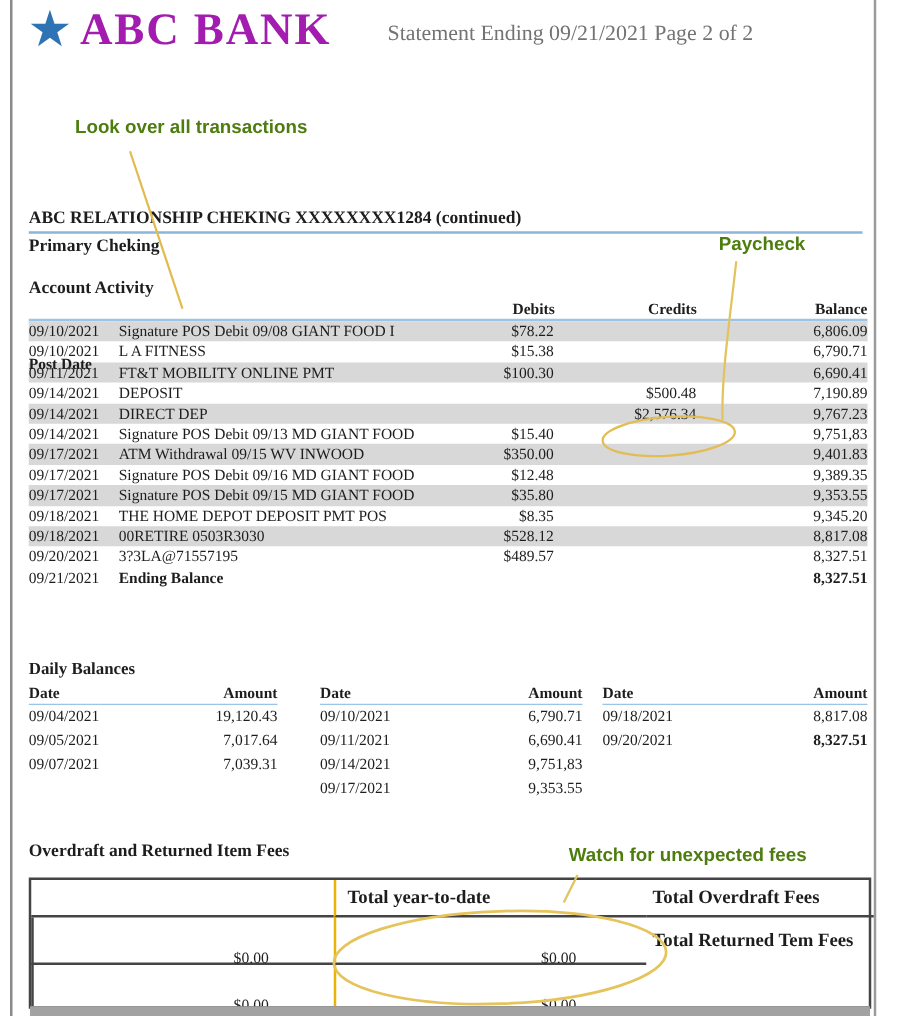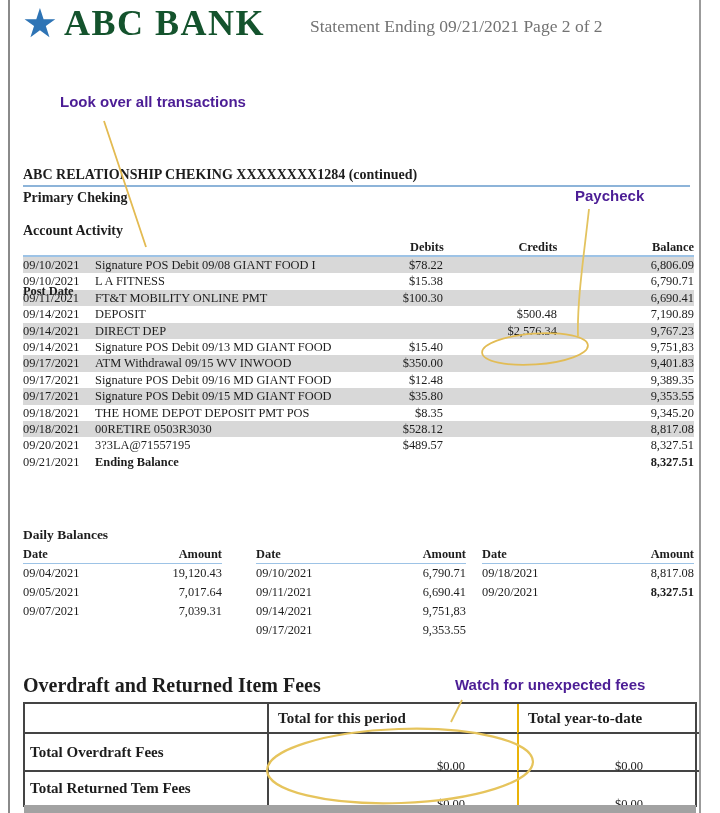--- a/index.html
+++ b/index.html
@@ -3,26 +3,26 @@
 <meta charset="utf-8">
 <style>
   html,body{margin:0;padding:0;background:#fff;}
   .page{position:relative;width:720px;height:813px;background:#ffffff;
         font-family:"Liberation Serif", serif;color:#1d1d1d;overflow:hidden;}
   .abs{position:absolute;}
   
   .v-border{position:absolute;top:0;height:813px;background:#8a8a8a;}
   
   .star{left:22px;top:2px;font-size:40px;color:#2e74b5;line-height:44px;}
-  .bank-name{left:64px;top:0px;font-size:36px;font-weight:bold;color:#14532d;
+  .bank-name{left:64px;top:0px;font-size:36px;font-weight:bold;color:#a21caf;
              letter-spacing:1.5px;line-height:46px;}
   .stmt-title{left:310px;top:16px;font-size:17.5px;color:#737373;}
   
   .annot{font-family:"Liberation Sans", sans-serif;font-weight:bold;
-         color:#4c1d95;font-size:15px;}
+         color:#4d7c0f;font-size:15px;}
   .annot-look{left:60px;top:93px;}
   .annot-paycheck{left:575px;top:187px;}
   .annot-fees{left:455px;top:676px;}
   
   .acct-heading{left:23px;top:167px;font-size:14px;font-weight:bold;}
   .blue-rule{left:23px;top:185px;width:667px;height:2px;background:#8db4d9;}
   .primary{left:23px;top:190px;font-size:14px;font-weight:bold;}
   .activity-title{left:23px;top:223px;font-size:14px;font-weight:bold;}
   
   .tx-table{left:23px;top:239px;width:671px;font-size:12.4px;}
@@ -38,21 +38,21 @@
   .c-credit{width:114px;text-align:right;}
   .c-balance{width:137px;text-align:right;}
   
   .daily-title{left:23px;top:527px;font-size:13.5px;font-weight:bold;}
   .db-col{position:absolute;top:546px;font-size:12.4px;}
   .db-head{display:flex;justify-content:space-between;font-weight:bold;
            height:17px;line-height:17px;border-bottom:1.5px solid #9dc3e6;align-items:flex-end;}
   .db-row{display:flex;justify-content:space-between;height:19px;line-height:19px;}
   .db-row .bold{font-weight:bold;}
   
-  .fees-title{left:23px;top:674px;font-size:20px;font-weight:bold;text-align:center;}
+  .fees-title{left:23px;top:674px;font-size:14px;font-weight:bold;text-align:center;}
   .fees-table{left:23px;top:702px;width:674px;display:grid;
               grid-template-columns:242px 250px 182px;
               grid-template-rows:30px 38px 33px;
               border:2px solid #444;box-sizing:border-box;}
   .f-cell{box-sizing:border-box;}
   .f-head{font-size:15px;font-weight:bold;display:flex;align-items:center;
           padding-left:9px;border-bottom:2px solid #444;}
   .f-col2{border-left:2px solid #444;}
   .f-col3{border-left:2px solid #eab308;}
   .f-label{font-size:15px;font-weight:bold;display:flex;align-items:center;
@@ -241,21 +241,20 @@
       </div>
       <div class="db-row">
         <span>09/20/2021</span>
         <span class="bold">8,327.51</span>
       </div>
     </div>
 
   <div class="abs fees-title">Overdraft and Returned Item Fees</div>
   <div class="abs fees-table">
     <div class="f-cell f-head"></div>
-    <div class="f-cell f-head f-col2">Total for this period</div>
     <div class="f-cell f-head f-col3">Total year-to-date</div>
     <div class="f-cell f-label f-rowline">Total Overdraft Fees</div>
     <div class="f-cell f-val p2 f-col2 f-rowline">$0.00</div>
     <div class="f-cell f-val p3 f-col3 f-rowline">$0.00</div>
     <div class="f-cell f-label">Total Returned Tem Fees</div>
     <div class="f-cell f-val p2 f-col2">$0.00</div>
     <div class="f-cell f-val p3 f-col3">$0.00</div>
   </div>
 
   <div class="abs bottom-bar"></div>

